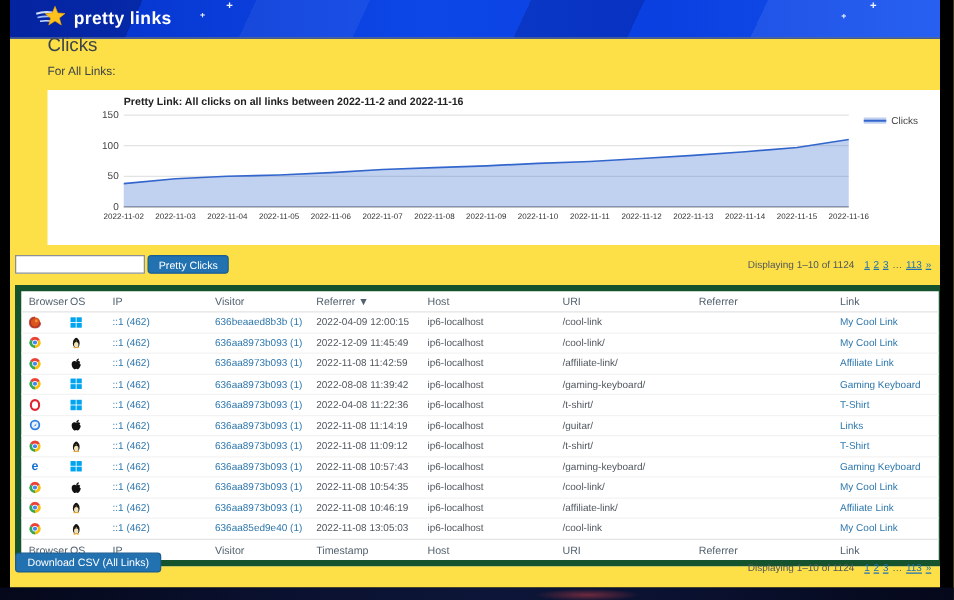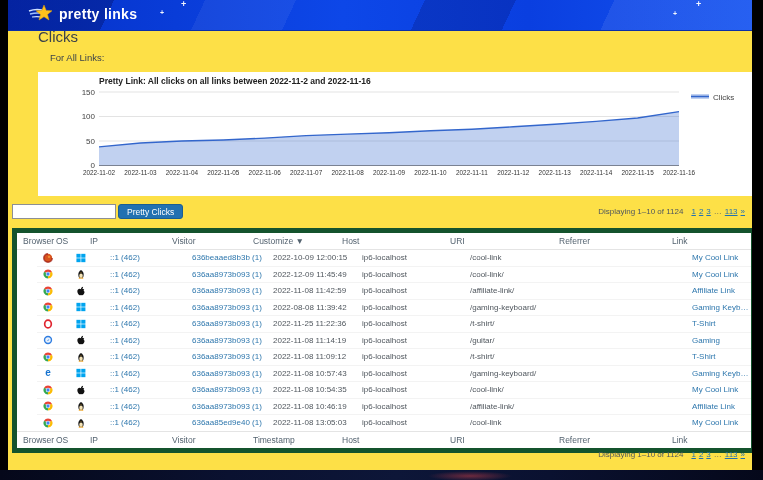--- a/index.html
+++ b/index.html
@@ -16,21 +16,21 @@
       linear-gradient(90deg,#0531c8,#0d47e8 45%,#0a3fe0 70%,#1553f0);
     border-bottom:1px solid #0a2fa8;}
   .logo{position:absolute;left:20px;top:3px;display:flex;align-items:center;gap:5px;}
   .logo svg{display:block;}
   .logo-text{color:#fff;font-size:14px;font-weight:600;letter-spacing:.3px;}
   .sparkle{position:absolute;color:rgba(255,255,255,.95);font-weight:bold;line-height:1;}
 
   
   .page-title{position:absolute;left:30px;top:28px;font-size:15px;color:#3c434a;font-weight:400;}
   .for-row{position:absolute;left:30px;top:52px;display:flex;align-items:center;gap:6px;}
-  .for-label{font-size:9.5px;color:#3c434a;margin-left:12px;}
+  .for-label{font-size:9.5px;color:#3c434a;}
   .btn{background:#2271b1;color:#fff;border:1px solid #1a5e94;border-radius:3px;
        font-size:8.5px;padding:3px 8px;cursor:pointer;font-family:inherit;}
 
   
   .chart-card{position:absolute;left:30px;top:72px;width:743px;height:124px;background:#fff;padding-left:23px;}
   .chart-card svg{display:block;}
 
   
   .search-row{position:absolute;left:4px;top:204px;width:736px;height:18px;}
   .search-input{position:absolute;left:0;top:0;width:96px;height:11px;border:1px solid #8c8f94;
@@ -43,21 +43,21 @@
   .pagination-bottom{position:absolute;right:7px;top:450px;font-size:8px;color:#50575e;white-space:nowrap;}
 
   
   .table{position:absolute;left:4px;top:228px;width:734px;background:#fff;border:5px solid #14532d;}
   .thead,.trow,.tfoot{display:grid;padding-left:6px;
      grid-template-columns:33px 34px 82px 81px 89px 108px 109px 113px 1fr;
      align-items:center;white-space:nowrap;}
   .thead{height:16px;border-bottom:1px solid #e4e4e4;}
   .tfoot{height:16px;border-top:1px solid #e4e4e4;}
   .hcell{font-size:8.5px;color:#53626f;overflow:hidden;cursor:pointer;}
-  .trow{height:15.5px;border-bottom:1px solid #f3f3f3;margin-left:20px;}
+  .trow{height:15.5px;border-bottom:1px solid #f3f3f3;}
   .trow:last-child{border-bottom:none;}
   .cell{font-size:8px;color:#50575e;overflow:hidden;text-overflow:ellipsis;}
   .cell.link{color:#2e77ad;text-decoration:none;cursor:pointer;}
   .cell.icon svg{display:block;width:10px;height:10px;}
 
   .download-btn{position:absolute;left:4px;top:442px;height:16px;font-size:8.5px;padding:2px 9px;}
 
   
   .bottom-bar{position:absolute;left:0;top:470px;width:763px;height:10px;
     background:
@@ -136,21 +136,21 @@
       <span class="disp">Displaying 1–10 of 1124</span><span class="pages"><a class="pg lnk">1</a><a class="pg lnk">2</a><a class="pg lnk">3</a><span class="pg">…</span><a class="pg lnk">113</a><a class="pg lnk">»</a></span>
     </div>
   </div>
 
   <div class="table">
     <div class="thead" id="thead">
         <span class="hcell">Browser</span>
         <span class="hcell">OS</span>
         <span class="hcell">IP</span>
         <span class="hcell">Visitor</span>
-        <span class="hcell">Customize ▼</span>
+        <span class="hcell">Referrer ▼</span>
         <span class="hcell">Host</span>
         <span class="hcell">URI</span>
         <span class="hcell">Referrer</span>
         <span class="hcell">Link</span>
       </div>
     <div id="tbody">
         <div class="trow">
           <span class="cell icon">
             <svg viewBox="0 0 12 12">
               <circle cx="6" cy="6" r="5" fill="#d9541e"></circle>
@@ -161,21 +161,21 @@
           <span class="cell icon">
             <svg viewBox="0 0 12 12">
               <rect x="0.5" y="1" width="5" height="4.6" fill="#00a4ef"></rect>
               <rect x="6.3" y="1" width="5" height="4.6" fill="#00a4ef"></rect>
               <rect x="0.5" y="6.4" width="5" height="4.6" fill="#00a4ef"></rect>
               <rect x="6.3" y="6.4" width="5" height="4.6" fill="#00a4ef"></rect>
             </svg>
           </span>
           <a class="cell link">::1 (462)</a>
           <a class="cell link">636beaaed8b3b (1)</a>
-          <span class="cell">2022-10-09 12:00:15</span>
+          <span class="cell">2022-04-09 12:00:15</span>
           <span class="cell">ip6-localhost</span>
           <span class="cell">/cool-link</span>
           <span class="cell"></span>
           <a class="cell link">My Cool Link</a>
         </div>
         <div class="trow">
           <span class="cell icon">
             <svg viewBox="0 0 12 12">
               <path d="M1.3 3.3 A5.4 5.4 0 0 1 10.7 3.3 L6 6 Z" fill="#ea4335"></path>
               <path d="M1.3 3.3 A5.4 5.4 0 0 0 6 11.4 L6 6 Z" fill="#34a853"></path>
@@ -261,21 +261,21 @@
           <span class="cell icon">
             <svg viewBox="0 0 12 12">
               <rect x="0.5" y="1" width="5" height="4.6" fill="#00a4ef"></rect>
               <rect x="6.3" y="1" width="5" height="4.6" fill="#00a4ef"></rect>
               <rect x="0.5" y="6.4" width="5" height="4.6" fill="#00a4ef"></rect>
               <rect x="6.3" y="6.4" width="5" height="4.6" fill="#00a4ef"></rect>
             </svg>
           </span>
           <a class="cell link">::1 (462)</a>
           <a class="cell link">636aa8973b093 (1)</a>
-          <span class="cell">2022-11-25 11:22:36</span>
+          <span class="cell">2022-04-08 11:22:36</span>
           <span class="cell">ip6-localhost</span>
           <span class="cell">/t-shirt/</span>
           <span class="cell"></span>
           <a class="cell link">T-Shirt</a>
         </div>
         <div class="trow">
           <span class="cell icon">
             <svg viewBox="0 0 12 12">
               <circle cx="6" cy="6" r="5" fill="#2f7de1"></circle>
               <circle cx="6" cy="6" r="3.3" fill="#eaf2fb"></circle>
@@ -287,21 +287,21 @@
               <path d="M8.5 1c.1.7-.2 1.4-.6 1.9-.5.5-1.2.9-1.9.8-.1-.7.3-1.4.7-1.8C7.2 1.4 8 1 8.5 1z" fill="#111"></path>
               <path d="M9.9 4.3c-.7-.9-1.8-1-2.2-1-.9 0-1.4.5-1.7.5-.3 0-1-.5-1.8-.5-1.3 0-2.6 1.1-2.6 3.1 0 2.4 1.8 4.8 3 4.8.5 0 .9-.4 1.4-.4.5 0 .9.4 1.4.4 1.2 0 2.9-2.4 2.9-4.4-1.1-.5-1.5-1.7-.4-2.5z" fill="#111"></path>
             </svg>
           </span>
           <a class="cell link">::1 (462)</a>
           <a class="cell link">636aa8973b093 (1)</a>
           <span class="cell">2022-11-08 11:14:19</span>
           <span class="cell">ip6-localhost</span>
           <span class="cell">/guitar/</span>
           <span class="cell"></span>
-          <a class="cell link">Gaming</a>
+          <a class="cell link">Links</a>
         </div>
         <div class="trow">
           <span class="cell icon">
             <svg viewBox="0 0 12 12">
               <path d="M1.3 3.3 A5.4 5.4 0 0 1 10.7 3.3 L6 6 Z" fill="#ea4335"></path>
               <path d="M1.3 3.3 A5.4 5.4 0 0 0 6 11.4 L6 6 Z" fill="#34a853"></path>
               <path d="M6 11.4 A5.4 5.4 0 0 0 10.7 3.3 L6 6 Z" fill="#fbbc05"></path>
               <circle cx="6" cy="6" r="2.7" fill="#fff"></circle>
               <circle cx="6" cy="6" r="2" fill="#4285f4"></circle>
             </svg>
@@ -433,20 +433,21 @@
         <span class="hcell">IP</span>
         <span class="hcell">Visitor</span>
         <span class="hcell">Timestamp</span>
         <span class="hcell">Host</span>
         <span class="hcell">URI</span>
         <span class="hcell">Referrer</span>
         <span class="hcell">Link</span>
       </div>
   </div>
 
+  <button class="btn download-btn">Download CSV (All Links)</button>
 
   <div class="pagination pagination-bottom">
     <span class="disp">Displaying 1–10 of 1124</span><span class="pages"><a class="pg lnk">1</a><a class="pg lnk">2</a><a class="pg lnk">3</a><span class="pg">…</span><a class="pg lnk">113</a><a class="pg lnk">»</a></span>
   </div>
 
 </div>
 
 <div class="bottom-bar"></div>
 
 </body></html>

